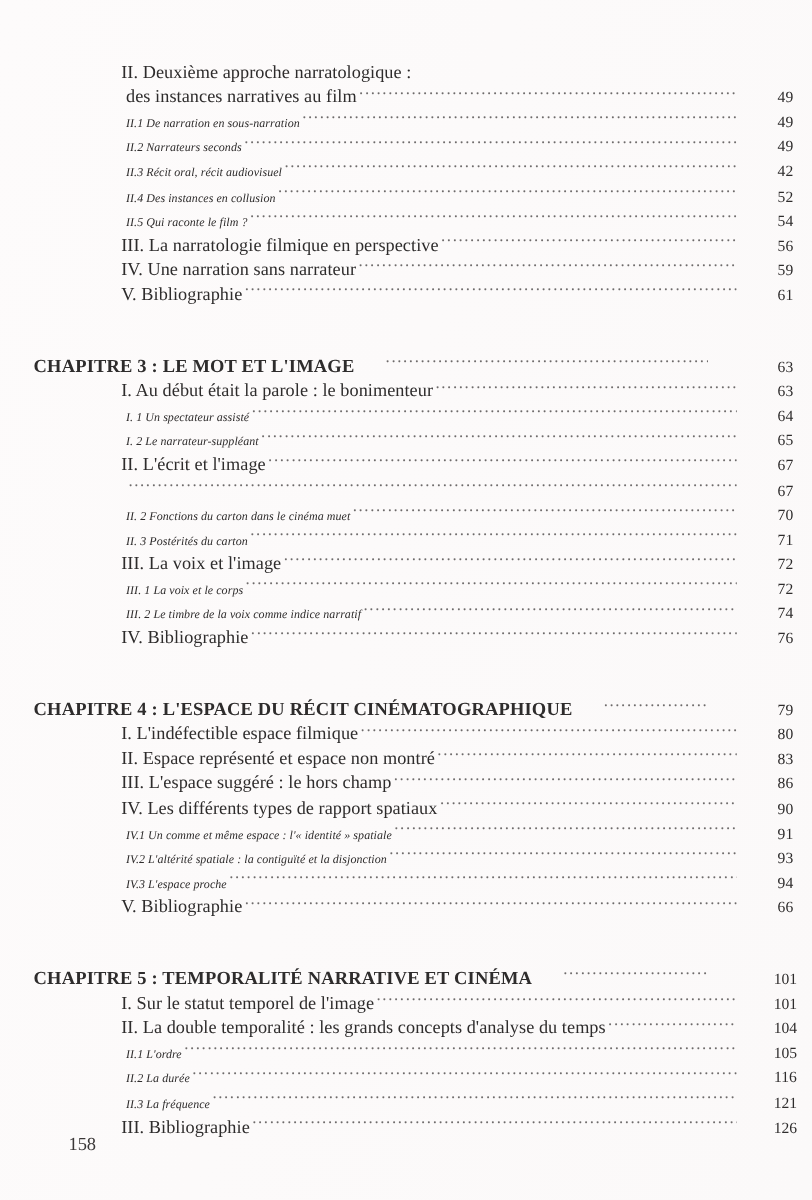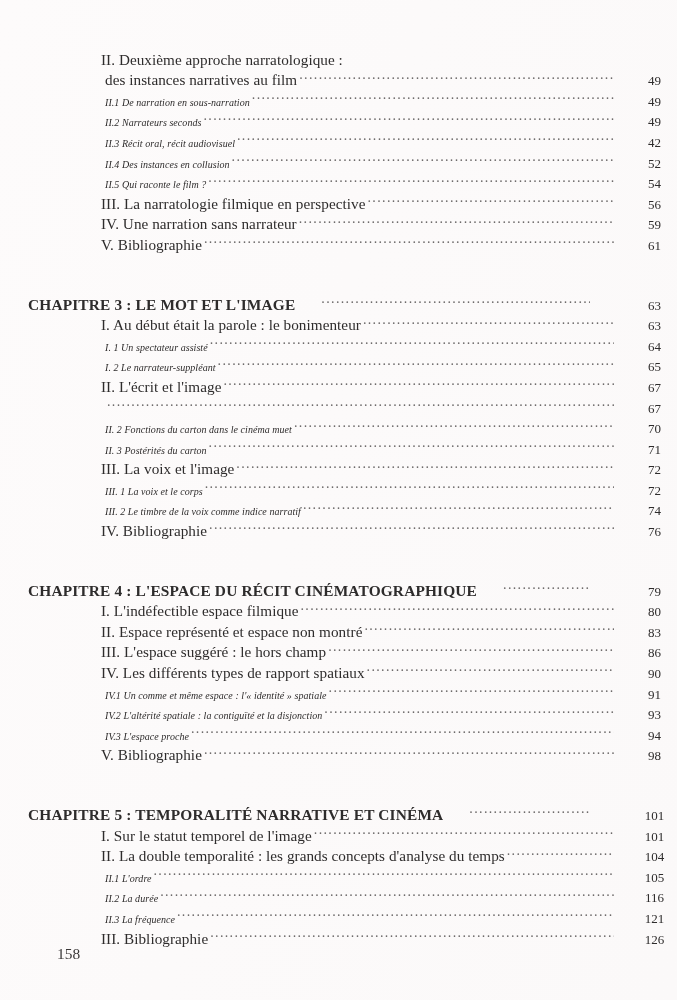--- a/index.html
+++ b/index.html
@@ -268,21 +268,21 @@
           <span class="pageno">93</span>
         </div>
         <div class="entry lvl-sub">
           <span class="label">IV.3 L'espace proche</span>
           <span class="leader"></span>
           <span class="pageno">94</span>
         </div>
         <div class="entry lvl-roman">
           <span class="label">V. Bibliographie</span>
           <span class="leader"></span>
-          <span class="pageno">98</span>
+          <span class="pageno">66</span>
         </div>
       </div>
       <div class="block-gap"></div>
       <div class="block">
         <div class="entry lvl-chapter">
           <span class="label">CHAPITRE 5 : TEMPORALITÉ NARRATIVE ET CINÉMA</span>
           <span class="leader"></span>
           <span class="pageno">101</span>
         </div>
         <div class="entry lvl-roman">

